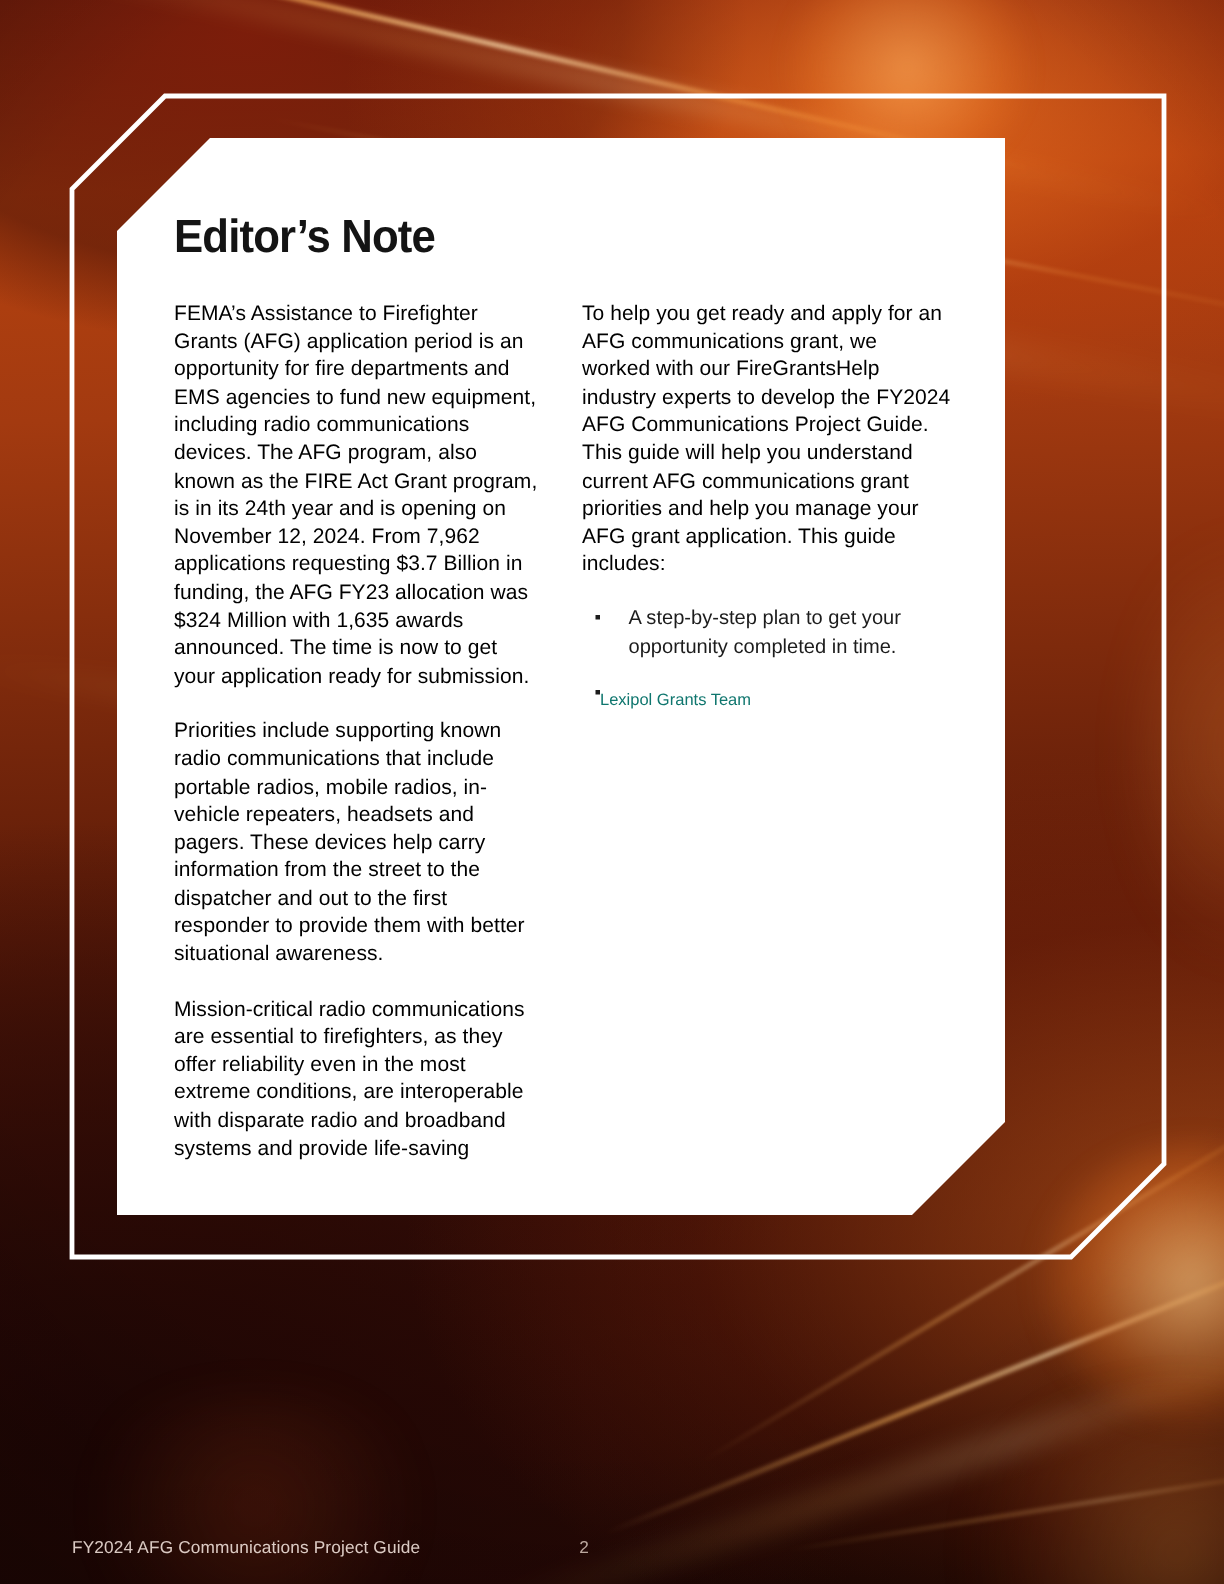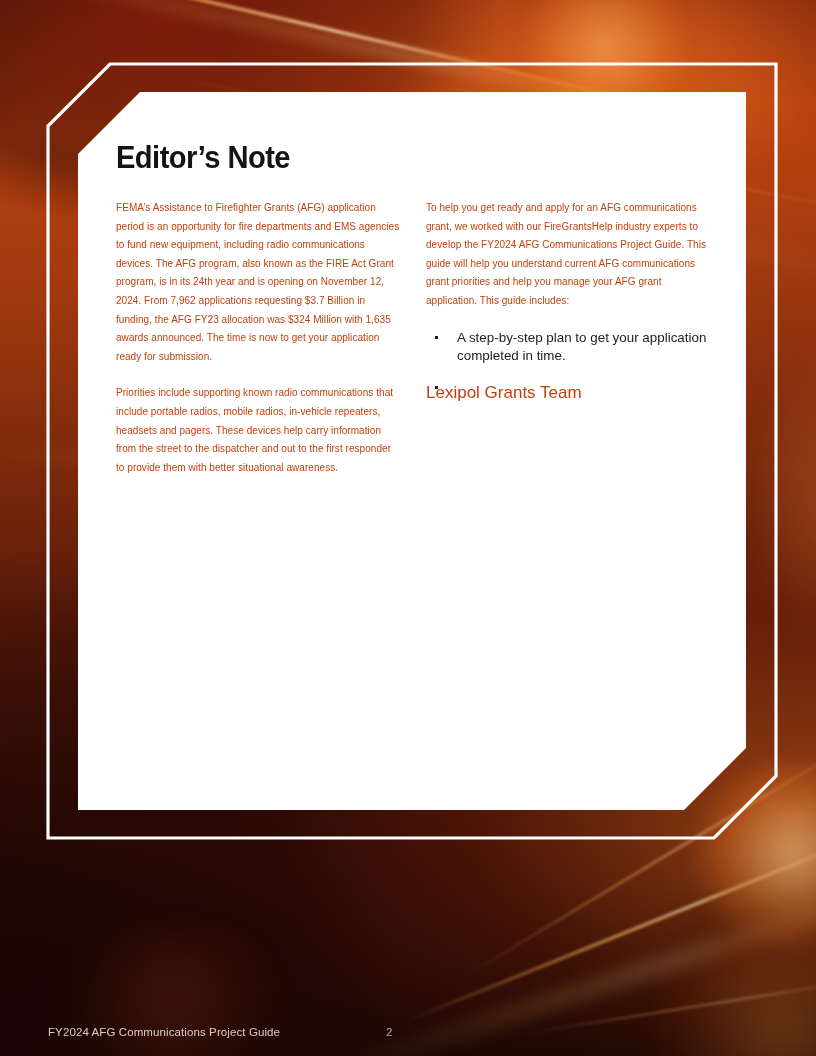--- a/index.html
+++ b/index.html
@@ -68,21 +68,21 @@
     height: 774px;
     pointer-events: none;
   }
   .outline-frame svg { display: block; width: 100%; height: 100%; overflow: visible; }
 
   
   .card {
     position: absolute;
     left: 78px;
     top: 92px;
-    width: 668px;
+    width: 592px;
     height: 718px;
     background: #ffffff;
     -webkit-clip-path: polygon(62px 0, 100% 0, 100% calc(100% - 62px), calc(100% - 62px) 100%, 0 100%, 0 62px);
     clip-path: polygon(62px 0, 100% 0, 100% calc(100% - 62px), calc(100% - 62px) 100%, 0 100%, 0 62px);
   }
 
   .card-inner {
     position: absolute;
     left: 38px;
     top: 50px;
@@ -101,23 +101,23 @@
     transform-origin: left center;
   }
 
   .columns {
     display: flex;
     gap: 26px;
   }
   .col { width: 288px; }
 
   .body-p {
-    font-size: 10px;
+    font-size: 14px;
     line-height: 18.6px;
-    color: #c2410c;
+    color: #000000;
     margin: 0 0 18px 0;
     letter-spacing: 0.05px;
   }
   .body-p:last-child { margin-bottom: 0; }
 
   ul.bullets {
     list-style: none;
     margin: 0 0 18px 0;
     padding: 0;
   }
@@ -133,24 +133,24 @@
   ul.bullets li .dot {
     position: absolute;
     left: 9px;
     top: 7px;
     width: 3px;
     height: 3px;
     background: #1c1c1c;
   }
 
   .signature {
-    font-size: 17px;
+    font-size: 11px;
     line-height: 18.6px;
-    color: #c2410c;
-    margin: 0;
+    color: #0f766e;
+    margin: 12px;
   }
 
   
   .footer {
     position: absolute;
     left: 48px;
     bottom: 18px;
     width: 720px;
     display: flex;
     align-items: center;
@@ -200,29 +200,30 @@
   <div class="card">
     <div class="card-inner">
 
       <h1 class="heading">Editor’s Note</h1>
 
       <div class="columns">
 
         <div class="col">
           <p class="body-p">FEMA’s Assistance to Firefighter Grants (AFG) application period is an opportunity for fire departments and EMS agencies to fund new equipment, including radio communications devices. The AFG program, also known as the FIRE Act Grant program, is in its 24th year and is opening on November 12, 2024. From 7,962 applications requesting $3.7 Billion in funding, the AFG FY23 allocation was $324 Million with 1,635 awards announced. The time is now to get your application ready for submission.</p>
           <p class="body-p">Priorities include supporting known radio communications that include portable radios, mobile radios, in-vehicle repeaters, headsets and pagers. These devices help carry information from the street to the dispatcher and out to the first responder to provide them with better situational awareness.</p>
+          <p class="body-p">Mission-critical radio communications are essential to firefighters, as they offer reliability even in the most extreme conditions, are interoperable with disparate radio and broadband systems and provide life-saving</p>
         </div>
 
         <div class="col">
           <p class="body-p">To help you get ready and apply for an AFG communications grant, we worked with our FireGrantsHelp industry experts to develop the FY2024 AFG Communications Project Guide. This guide will help you understand current AFG communications grant priorities and help you manage your AFG grant application. This guide includes:</p>
 
           <ul class="bullets">
             <li>
               <span class="dot"></span>
-              <span>A step-by-step plan to get your application completed in time.</span>
+              <span>A step-by-step plan to get your opportunity completed in time.</span>
             </li>
             <li>
               <span class="dot"></span>
             </li>
           </ul>
 
           <p class="signature">Lexipol Grants Team</p>
         </div>
 
       </div>

